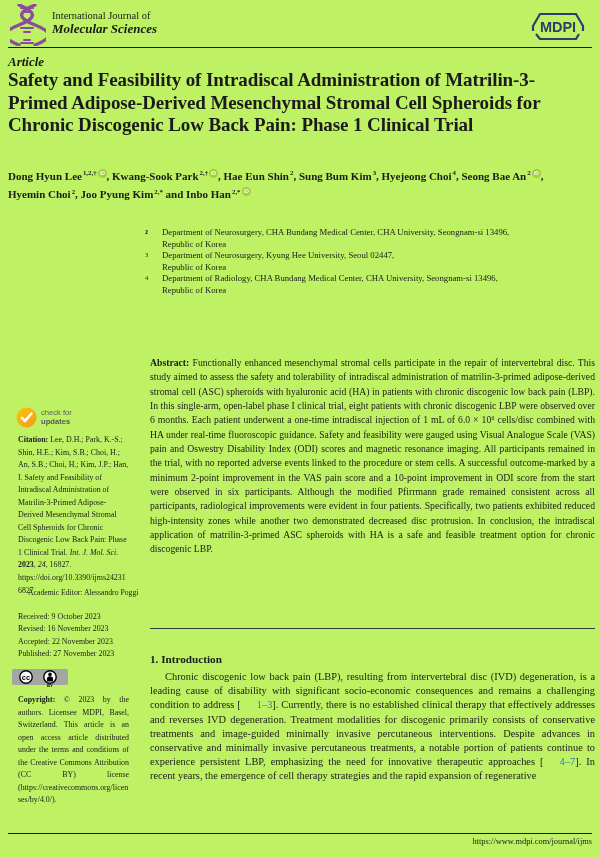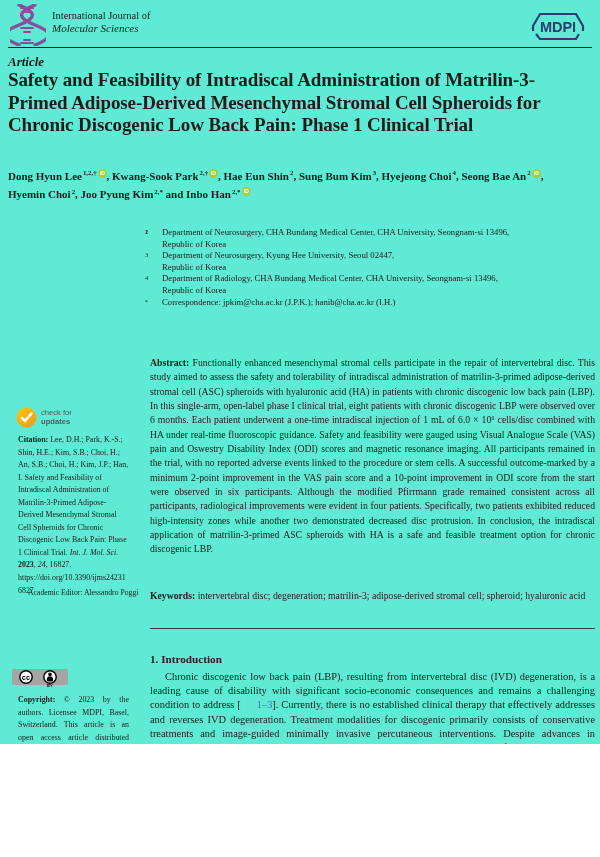--- a/index.html
+++ b/index.html
@@ -1,26 +1,26 @@
 <!DOCTYPE html>
 <html><head>
 <meta charset="utf-8">
 <style>
   * { margin:0; padding:0; box-sizing:border-box; }
   html,body { background:#ffffff; }
   .page {
-    position:relative; width:600px; height:744px; background:#5eead4;
+    position:relative; width:600px; height:857px; background:#bef264;
     font-family:"Liberation Serif", serif; color:#1b1b1b; overflow:hidden;
   }
   .abs { position:absolute; }
 
   
   .journal-name-block { top:9px; left:52px; line-height:13px; }
   .journal-line1 { font-size:10.5px; }
-  .journal-line2 { font-size:11px; font-weight:normal; font-style:italic; }
+  .journal-line2 { font-size:13px; font-weight:bold; font-style:italic; }
   .hr-header { top:47px; left:8px; width:584px; border-top:1px solid #1b1b1b; }
 
   
   .article-label { top:54px; left:8px; font-size:13px; font-style:italic;font-weight:bold; }
   .page-title { top:69px; left:8px; width:570px; font-size:19px; line-height:22.5px; font-weight:bold; letter-spacing:-0.1px; }
   .authors { top:165px; left:8px; width:548px; font-size:11px; line-height:16px; font-weight:bold; }
   .authors sup { font-size:6.8px; margin-left:1px; }
   .orcid { vertical-align:2px; margin-left:1px; }
 
   
@@ -103,26 +103,24 @@
   </div>
 
   <div class="abs affiliations">
     <div class="aff-row"><span class="aff-marker">1</span></div>
     <div class="aff-row"><span class="aff-marker">2</span><span class="aff-text">Department of Neurosurgery, CHA Bundang Medical Center, CHA University, Seongnam-si 13496,
 Republic of Korea</span></div>
     <div class="aff-row"><span class="aff-marker">3</span><span class="aff-text">Department of Neurosurgery, Kyung Hee University, Seoul 02447,
 Republic of Korea</span></div>
     <div class="aff-row"><span class="aff-marker">4</span><span class="aff-text">Department of Radiology, CHA Bundang Medical Center, CHA University, Seongnam-si 13496,
 Republic of Korea</span></div>
-    <div class="aff-row"><span class="aff-marker">*</span><span class="aff-text">Correspondence: jpkim@cha.ac.kr (J.P.K.); hanib@cha.ac.kr (I.H.)</span></div>
   </div>
 
   <p class="abs abstract"><b class="lbl">Abstract:</b><span> Functionally enhanced mesenchymal stromal cells participate in the repair of intervertebral disc. This study aimed to assess the safety and tolerability of intradiscal administration of matrilin-3-primed adipose-derived stromal cell (ASC) spheroids with hyaluronic acid (HA) in patients with chronic discogenic low back pain (LBP). In this single-arm, open-label phase I clinical trial, eight patients with chronic discogenic LBP were observed over 6 months. Each patient underwent a one-time intradiscal injection of 1 mL of 6.0 × 10⁶ cells/disc combined with HA under real-time fluoroscopic guidance. Safety and feasibility were gauged using Visual Analogue Scale (VAS) pain and Oswestry Disability Index (ODI) scores and magnetic resonance imaging. All participants remained in the trial, with no reported adverse events linked to the procedure or stem cells. A successful outcome-marked by a minimum 2-point improvement in the VAS pain score and a 10-point improvement in ODI score from the start were observed in six participants. Although the modified Pfirrmann grade remained consistent across all participants, radiological improvements were evident in four patients. Specifically, two patients exhibited reduced high-intensity zones while another two demonstrated decreased disc protrusion. In conclusion, the intradiscal application of matrilin-3-primed ASC spheroids with HA is a safe and feasible treatment option for chronic discogenic LBP.</span></p>
 
-  <p class="abs keywords"><b class="lbl">Keywords:</b><span> intervertebral disc; degeneration; matrilin-3; adipose-derived stromal cell; spheroid; hyaluronic acid</span></p>
 
   <div class="abs kw-rule"></div>
 
   <h2 class="abs sec-head">1. Introduction</h2>
   <p class="abs intro"><span>Chronic discogenic low back pain (LBP), resulting from intervertebral disc (IVD) degeneration, is a leading cause of disability with significant socio-economic consequences and remains a challenging condition to address [</span><span class="cite-link">1–3</span><span>]. Currently, there is no established clinical therapy that effectively addresses and reverses IVD degeneration. Treatment modalities for discogenic primarily consists of conservative treatments and image-guided minimally invasive percutaneous interventions. Despite advances in conservative and minimally invasive percutaneous treatments, a notable portion of patients continue to experience persistent LBP, emphasizing the need for innovative therapeutic approaches [</span><span class="cite-link">4–7</span><span>]. In recent years, the emergence of cell therapy strategies and the rapid expansion of regenerative</span></p>
 
   <div class="abs badge-updates">
     <svg width="21" height="21" viewBox="0 0 21 21">
       <defs>
         <linearGradient id="gupd" x1="0" y1="0" x2="1" y2="1">
@@ -136,20 +134,26 @@
     <div class="badge-text">
       <div class="b1">check for</div>
       <div class="b2">updates</div>
     </div>
   </div>
 
   <p class="abs citation"><b class="lbl">Citation:</b><span> Lee, D.H.; Park, K.-S.; Shin, H.E.; Kim, S.B.; Choi, H.; An, S.B.; Choi, H.; Kim, J.P.; Han, I. Safety and Feasibility of Intradiscal Administration of Matrilin-3-Primed Adipose-Derived Mesenchymal Stromal Cell Spheroids for Chronic Discogenic Low Back Pain: Phase 1 Clinical Trial. </span><span class="it">Int. J. Mol. Sci. </span><b>2023</b><span>, </span><span class="it">24</span><span>, 16827. https://doi.org/10.3390/ijms242316827</span></p>
 
   <div class="abs acad-editor">Academic Editor: Alessandro Poggi</div>
 
+  <div class="abs dates">
+    <div>Received: 9 October 2023</div>
+    <div>Revised: 16 November 2023</div>
+    <div>Accepted: 22 November 2023</div>
+    <div>Published: 27 November 2023</div>
+  </div>
 
   <svg class="abs cc-badge" width="56" height="18" viewBox="0 0 56 18">
     <rect x="0" y="0" width="56" height="16" rx="1.5" fill="#a5a5a4"></rect>
     <circle cx="14" cy="8" r="6.2" fill="#fff" stroke="#000" stroke-width="1.4"></circle>
     <text x="14" y="10.6" text-anchor="middle" font-size="7.5" font-weight="bold" font-family="Liberation Sans, sans-serif" fill="#000">cc</text>
     <circle cx="38" cy="8" r="6.2" fill="#fff" stroke="#000" stroke-width="1.4"></circle>
     <circle cx="38" cy="5.4" r="1.8" fill="#000"></circle>
     <path d="M34.9 12.4 v-2 a3.1 3.1 0 0 1 6.2 0 v2 z" fill="#000"></path>
     <text x="38" y="17.8" text-anchor="middle" font-size="4.2" font-weight="bold" font-family="Liberation Sans, sans-serif" fill="#000">BY</text>
   </svg>

